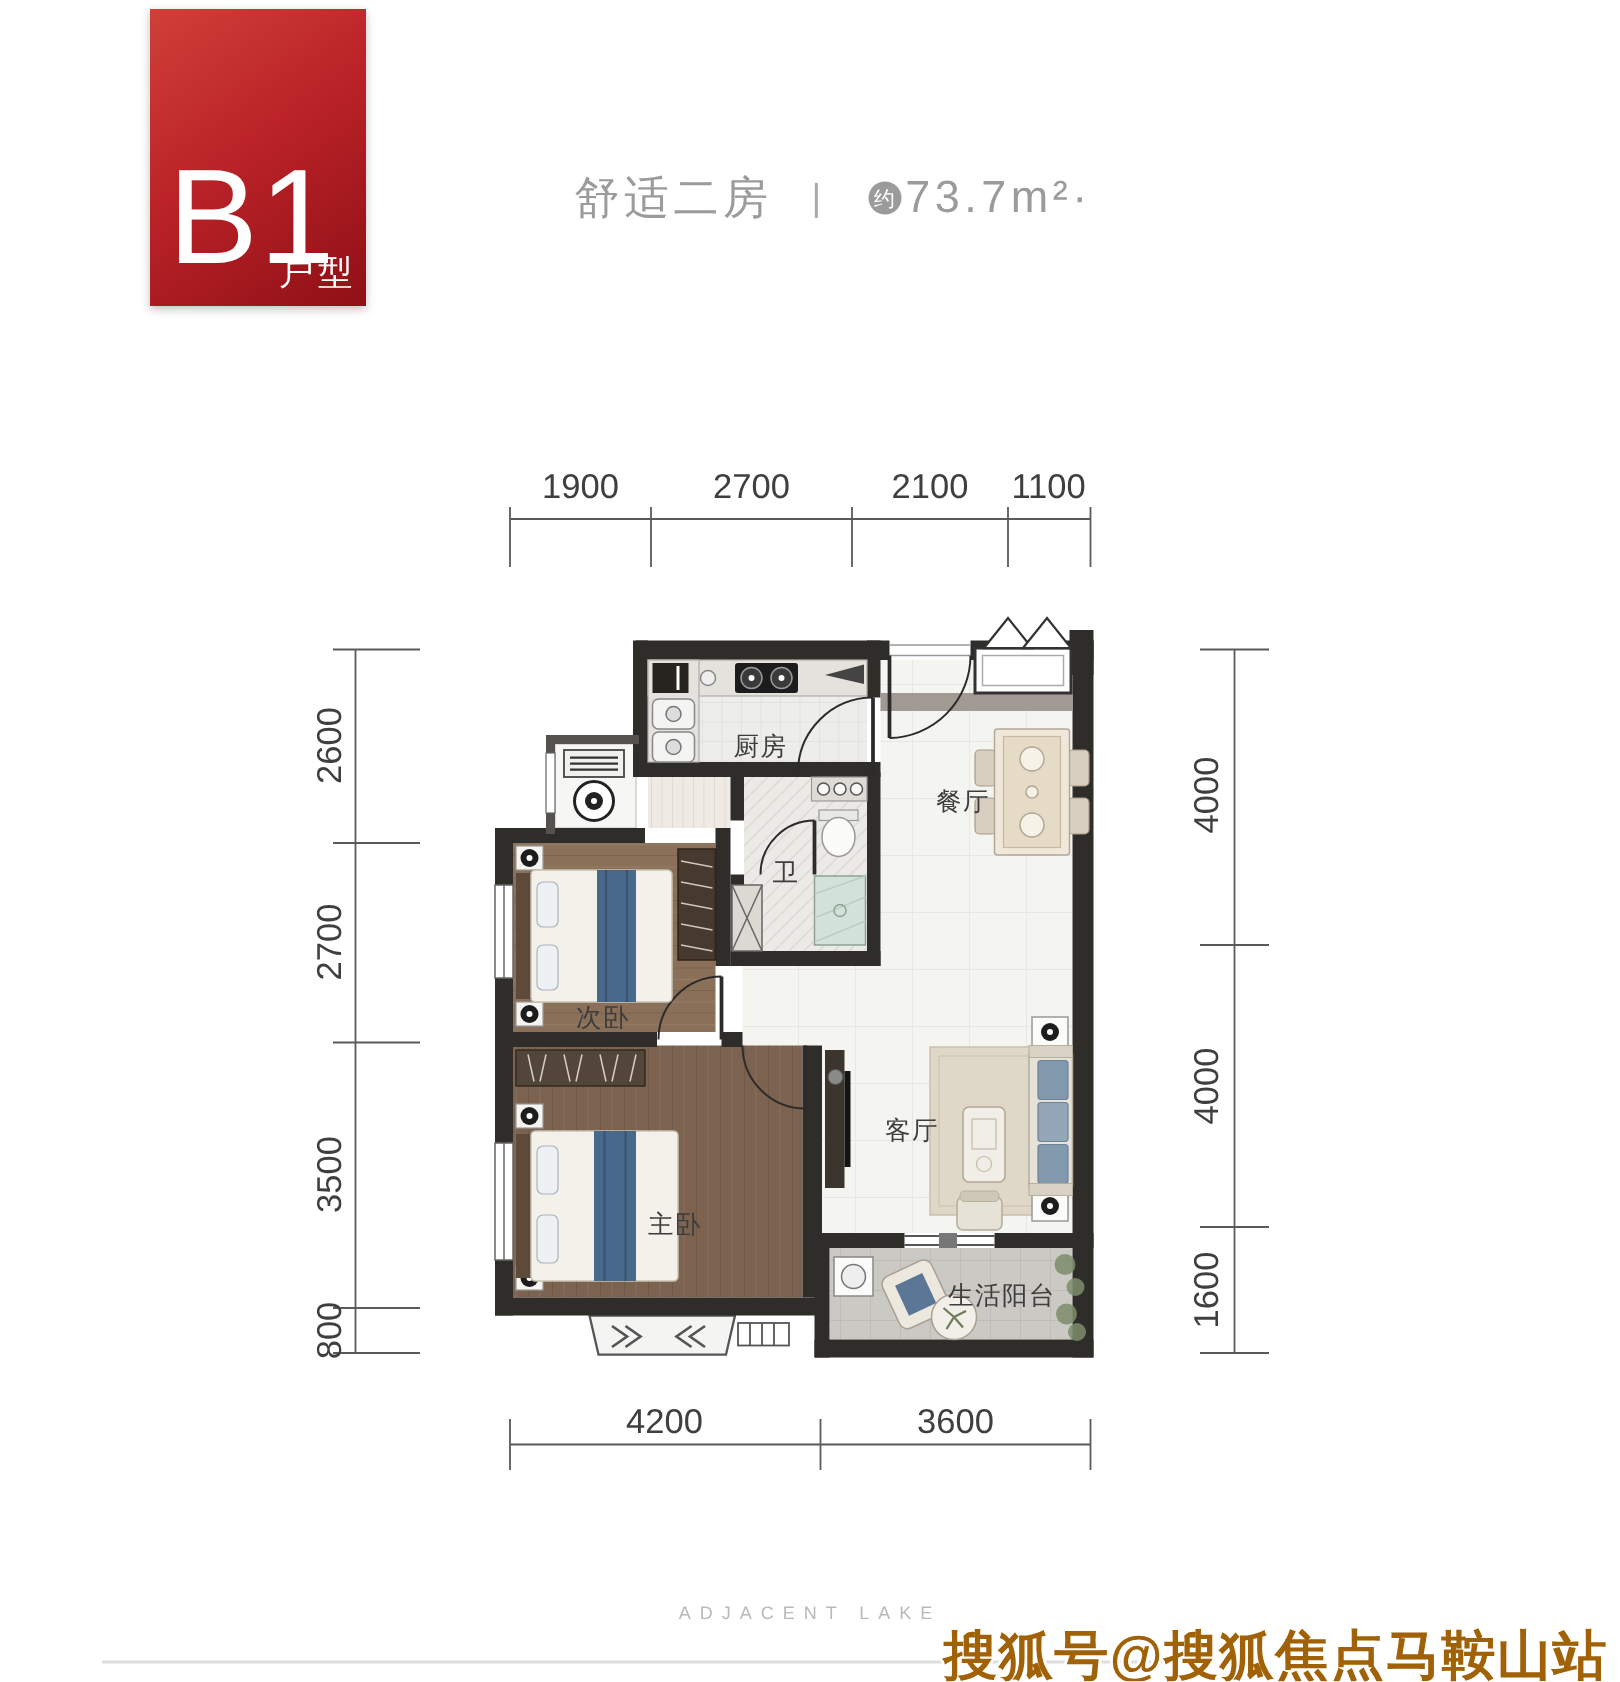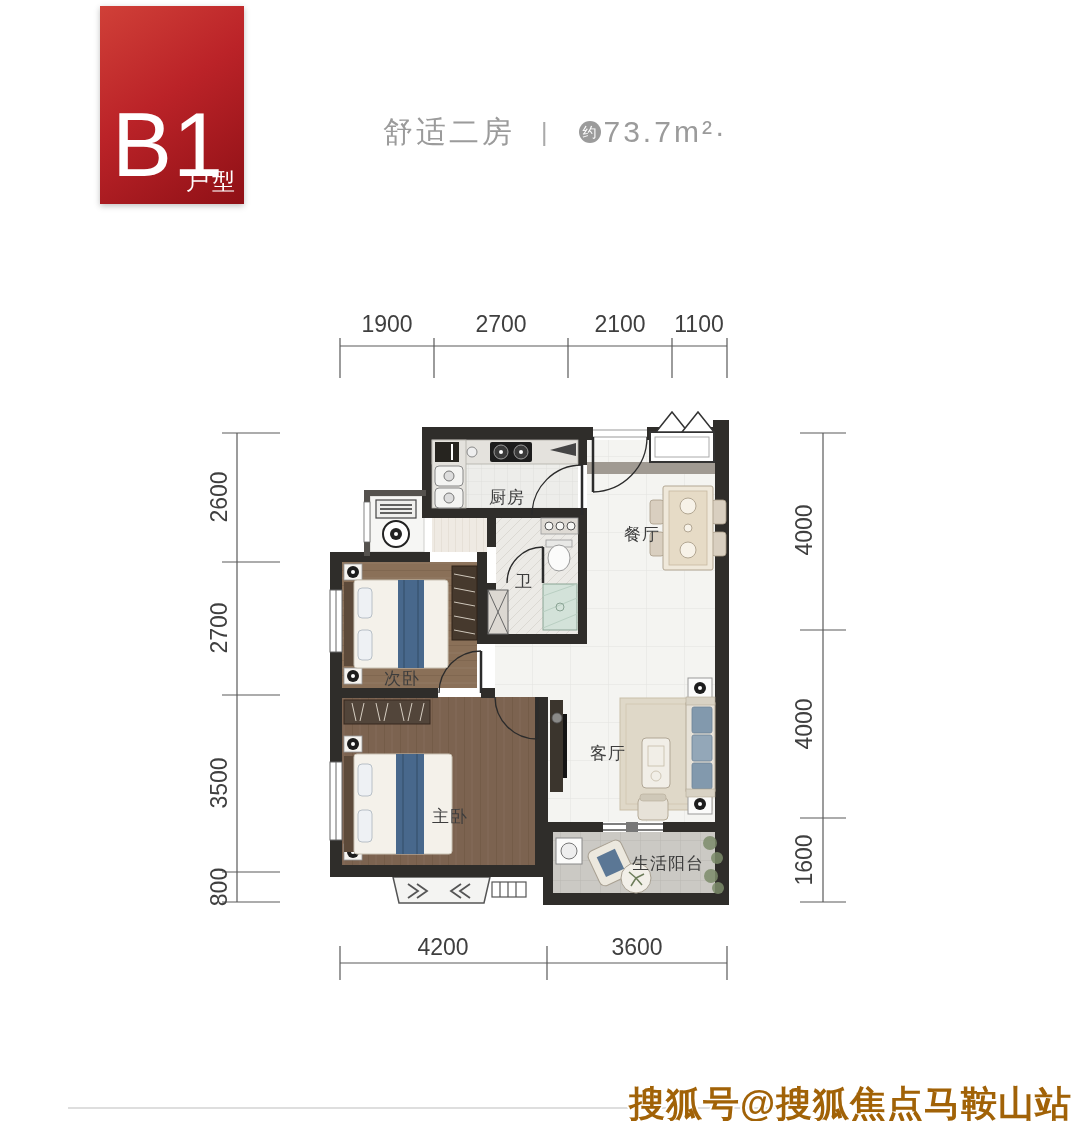--- a/index.html
+++ b/index.html
@@ -324,16 +324,17 @@
       <text x="227" y="783" transform="rotate(-90 227 783)">3500</text>
       <text x="227" y="887" transform="rotate(-90 227 887)">800</text>
       <text x="812" y="530" transform="rotate(-90 812 530)">4000</text>
       <text x="812" y="724" transform="rotate(-90 812 724)">4000</text>
       <text x="812" y="860" transform="rotate(-90 812 860)">1600</text>
       <text x="443" y="955">4200</text>
       <text x="637" y="955">3600</text>
     </g>
   </svg>
 
+  <div class="brand">ADJACENT  LAKE</div>
   <div class="hairline"></div>
   <div class="watermark">搜狐号@搜狐焦点马鞍山站</div>
 
 </div>
 
 </body></html>

